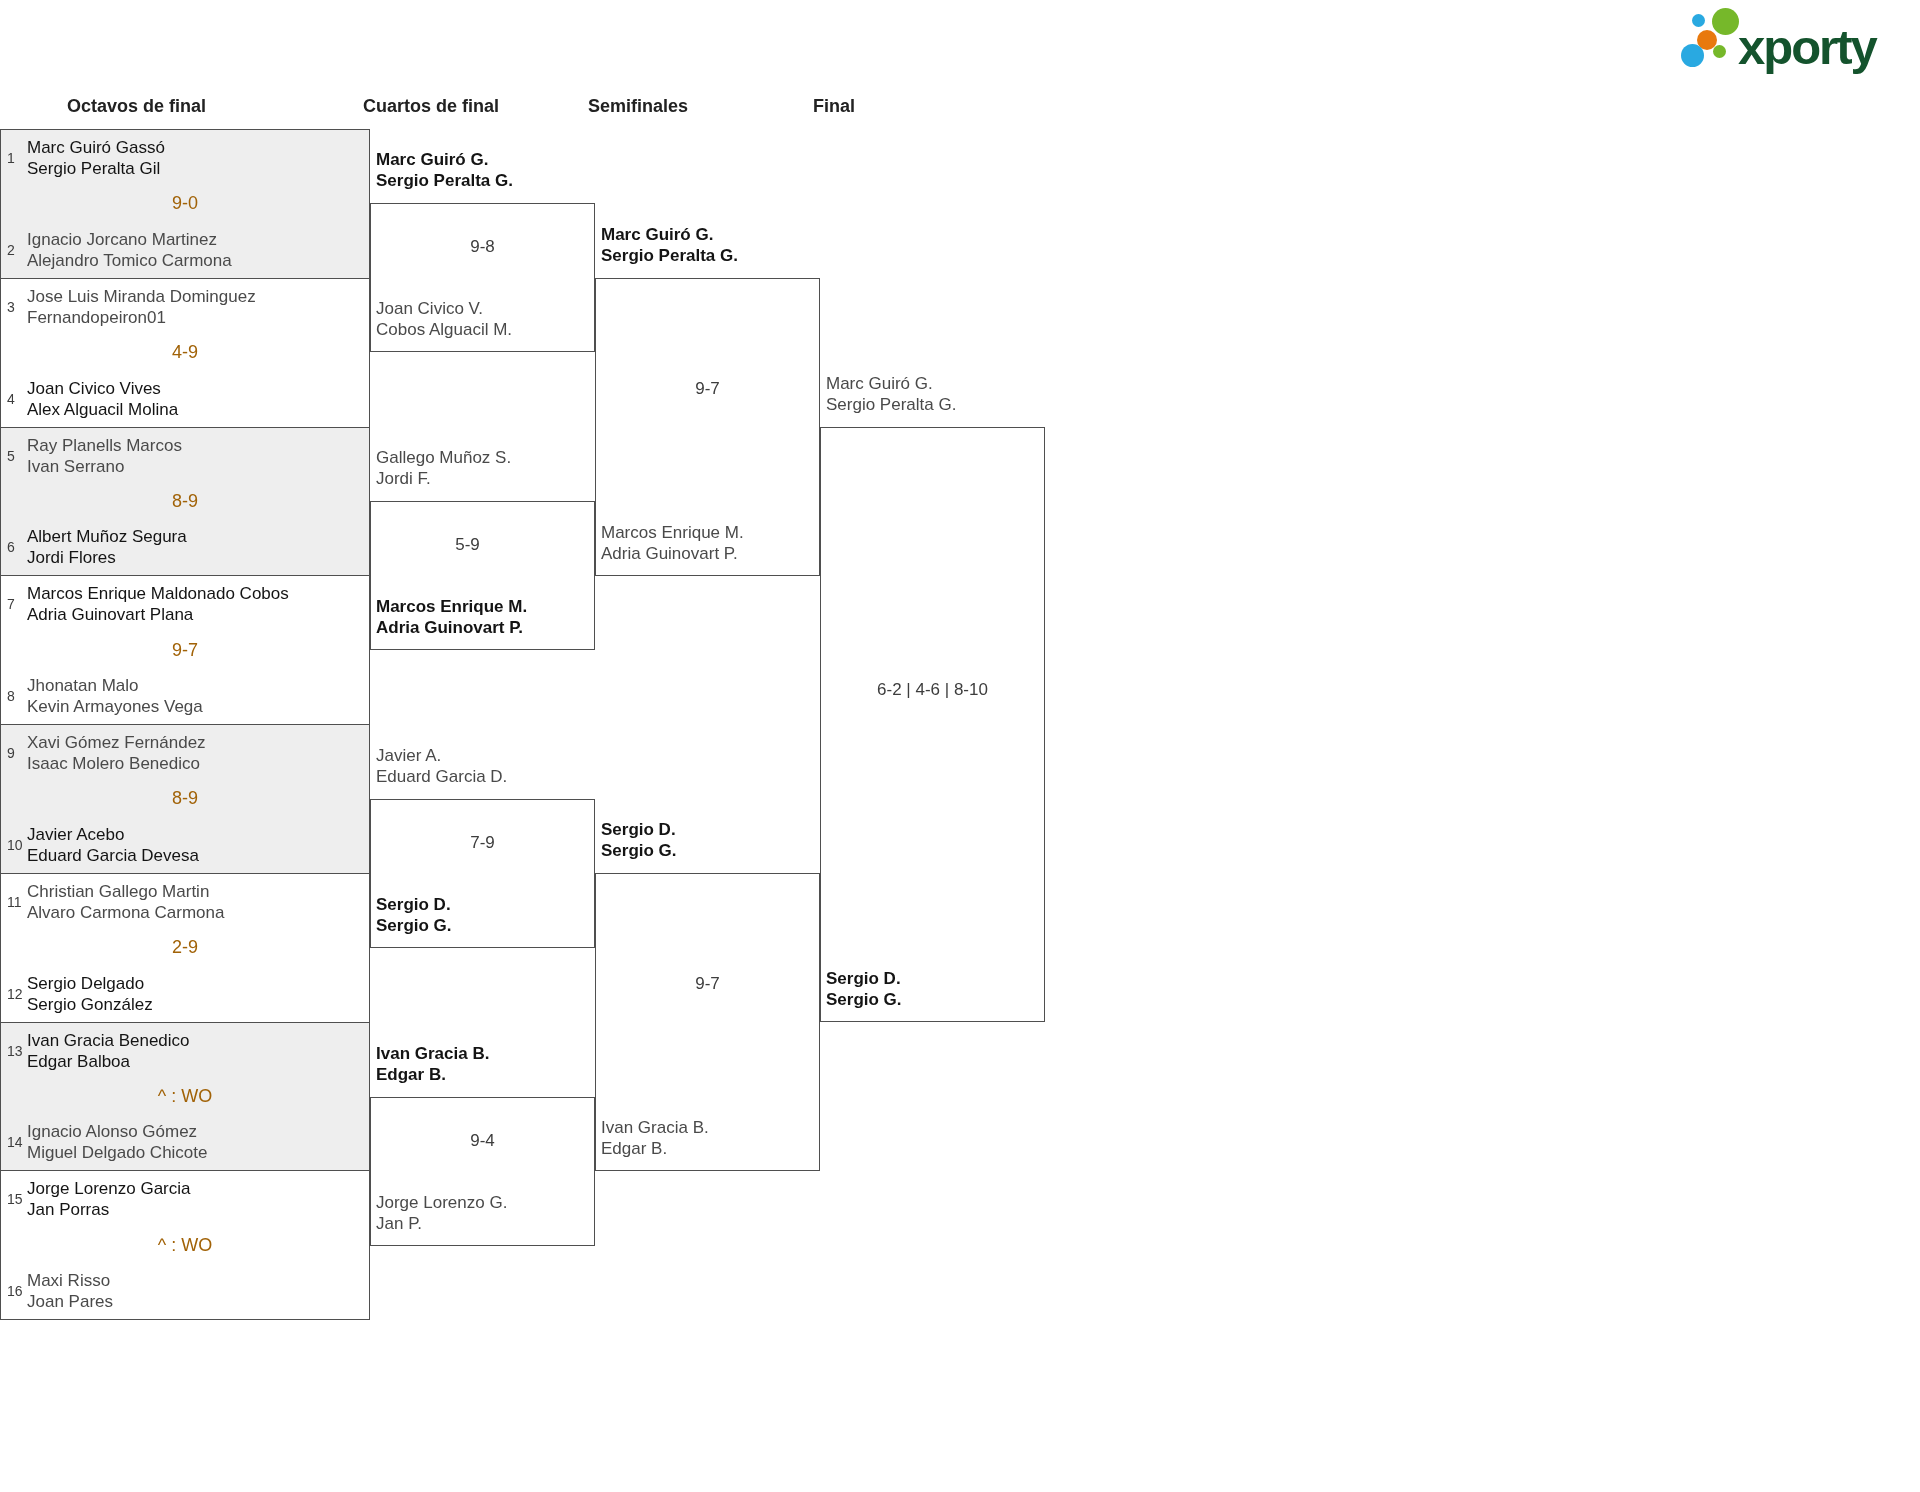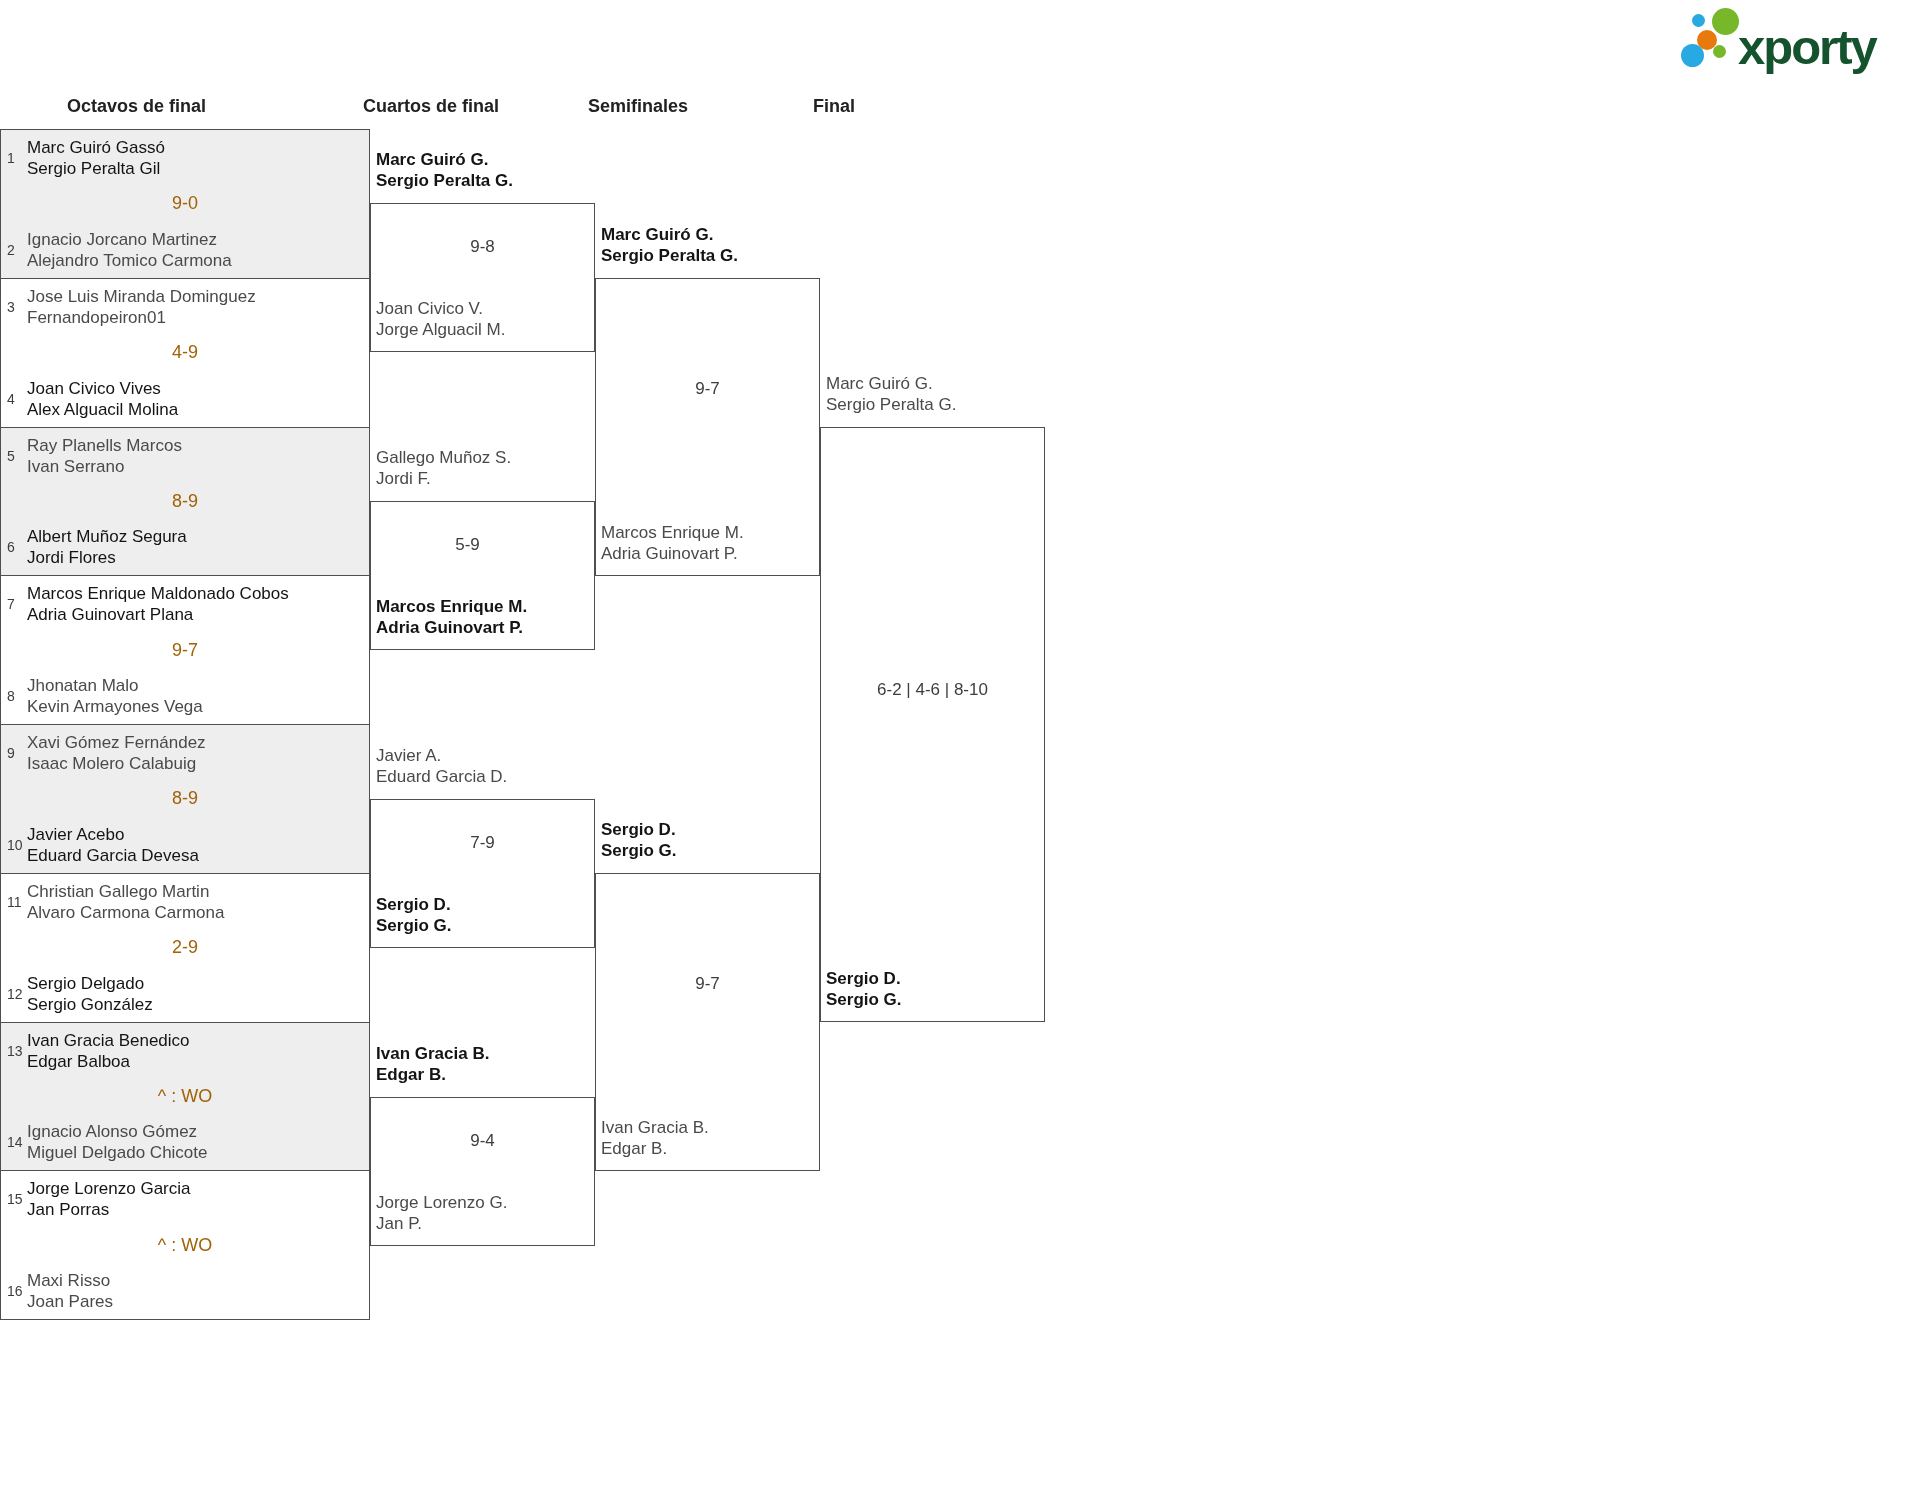--- a/index.html
+++ b/index.html
@@ -121,21 +121,21 @@
           <div>Kevin Armayones Vega</div>
         </span>
       </div>
     </div>
 
     <div class="m alt">
       <div class="trow">
         <span class="seed">9</span>
         <span class="names">
           <div>Xavi Gómez Fernández</div>
-          <div>Isaac Molero Calabuig</div>
+          <div>Isaac Molero Benedico</div>
         </span>
       </div>
       <div class="score">8-9</div>
       <div class="trow">
         <span class="seed">10</span>
         <span class="names w">
           <div>Javier Acebo</div>
           <div>Eduard Garcia Devesa</div>
         </span>
       </div>
@@ -198,21 +198,21 @@
   </div>
 
   <div class="box" style="left:370px;top:203px;width:225px;height:149px"></div>
   <div class="plabel w" style="left:376px;top:149px">
     <div>Marc Guiró G.</div>
     <div>Sergio Peralta G.</div>
   </div>
   <div class="bscore" style="left:370px;top:237px;width:225px">9-8</div>
   <div class="plabel" style="left:376px;top:298px">
     <div>Joan Civico V.</div>
-    <div>Jorge Alguacil M.</div>
+    <div>Cobos Alguacil M.</div>
   </div>
 
   <div class="box" style="left:370px;top:501px;width:225px;height:149px"></div>
   <div class="plabel" style="left:376px;top:447px">
     <div>Gallego Muñoz S.</div>
     <div>Jordi F.</div>
   </div>
   <div class="bscore" style="left:376px;top:535px;width:183px">5-9</div>
   <div class="plabel w" style="left:376px;top:596px">
     <div>Marcos Enrique M.</div>

